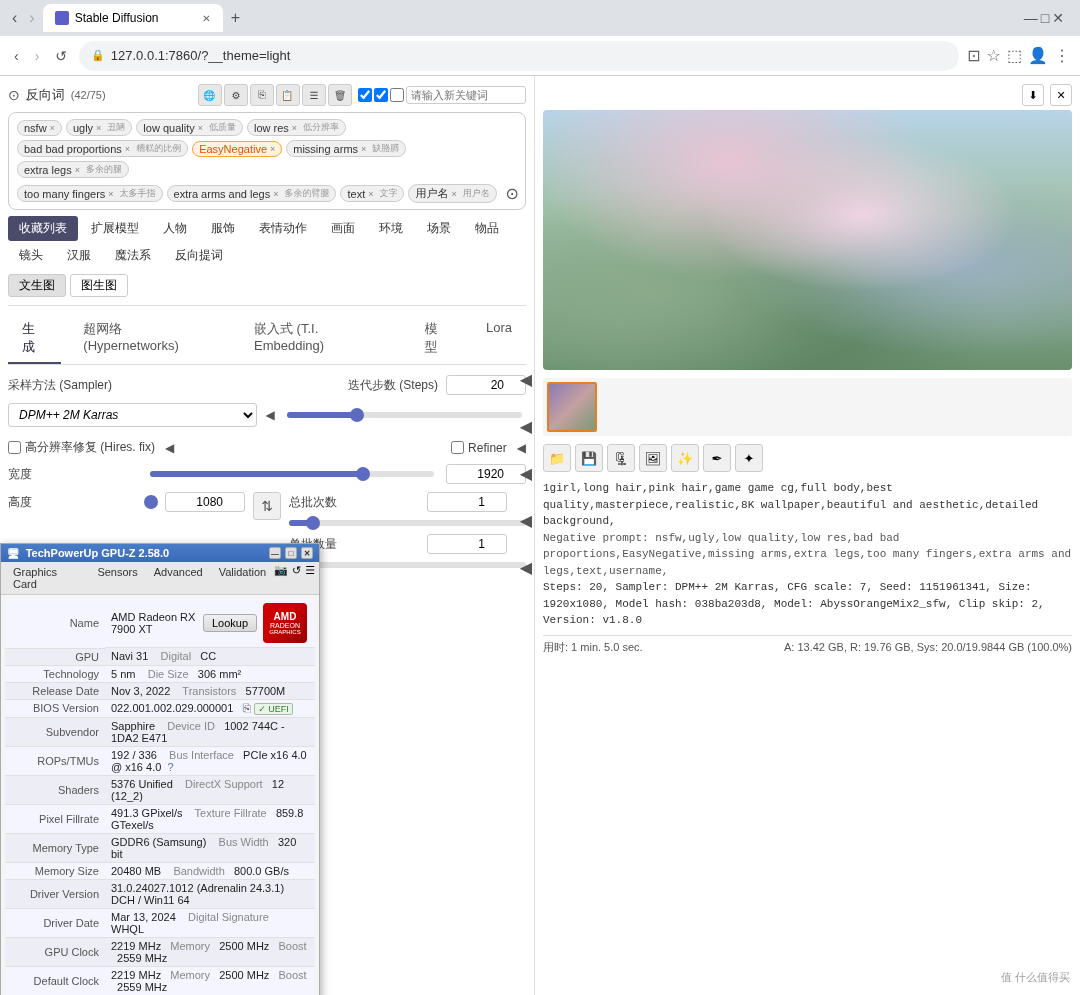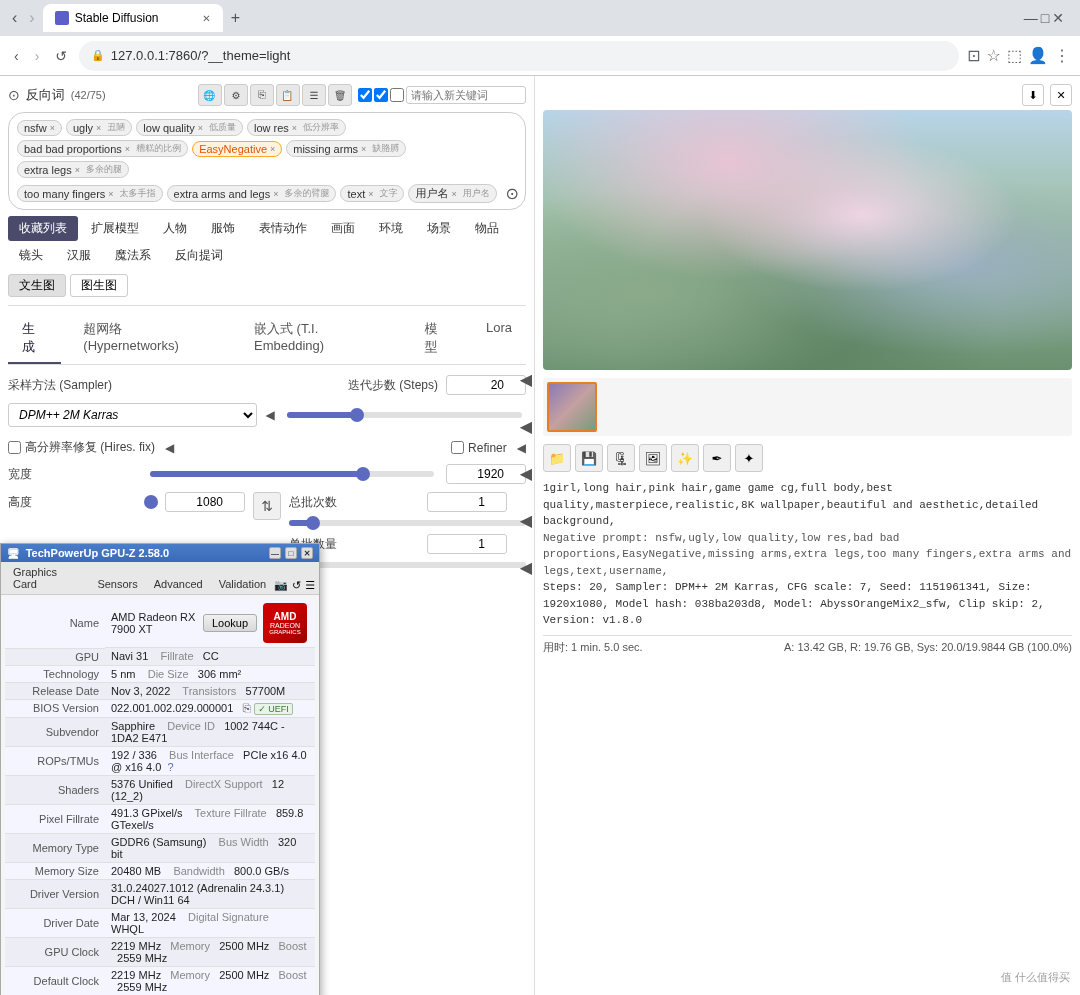--- a/index.html
+++ b/index.html
@@ -25,21 +25,21 @@
     .left-panel { flex: 1; padding: 8px; overflow-y: auto; border-right: 1px solid #ddd; max-width: 535px; }
     .right-panel { flex: 1; padding: 8px; overflow-y: auto; background: #fff; }
 
     
     .section-header { display: flex; align-items: center; gap: 6px; margin-bottom: 6px; }
     .section-title { font-size: 13px; font-weight: 500; color: #333; }
     .counter { font-size: 11px; color: #666; }
     .toolbar-icons { display: flex; gap: 2px; margin-left: auto; }
     .toolbar-icon-btn { width: 24px; height: 22px; background: #e8e8e8; border: 1px solid #ccc; border-radius: 3px; cursor: pointer; display: flex; align-items: center; justify-content: center; font-size: 10px; color: #444; }
 
-    .tags-area { background: #fff; border: 1px solid #ccc; border-radius: 16px; padding: 4px 6px; min-height: 60px; margin-bottom: 4px; }
+    .tags-area { background: #fff; border: 1px solid #ccc; border-radius: 8px; padding: 4px 6px; min-height: 60px; margin-bottom: 4px; }
     .tag { display: inline-flex; align-items: center; gap: 3px; padding: 1px 6px; border-radius: 12px; margin: 2px; font-size: 11px; cursor: pointer; }
     .tag-normal { background: #f0f0f0; border: 1px solid #ccc; color: #333; }
     .tag-highlight { background: #fff3e0; border: 1px solid #ffa726; color: #e65100; }
     .tag-close { font-size: 9px; color: #888; cursor: pointer; }
     .tag-subtitle { display: block; font-size: 9px; color: #999; }
     .cb { width: 14px; height: 14px; }
 
     
     .cat-tabs { display: flex; flex-wrap: wrap; gap: 2px; margin: 6px 0; }
     .cat-tab { padding: 3px 10px; border-radius: 3px; cursor: pointer; font-size: 12px; color: #333; border: 1px solid transparent; }
@@ -70,21 +70,21 @@
     .arrow-btn { background: none; border: none; cursor: pointer; font-size: 12px; color: #555; }
 
     .swap-btn { width: 28px; height: 28px; background: #f0f0f0; border: 1px solid #ccc; border-radius: 3px; cursor: pointer; display: flex; align-items: center; justify-content: center; font-size: 14px; color: #555; }
 
     
     .gpuz-window { position: absolute; top: 543px; left: 0; width: 320px; background: #f5f5f5; border: 1px solid #aaa; box-shadow: 2px 2px 8px rgba(0,0,0,0.3); z-index: 100; font-size: 11px; }
     .gpuz-titlebar { background: linear-gradient(to bottom, #4a7dc8, #3a6ab8); color: #fff; padding: 3px 6px; display: flex; align-items: center; gap: 6px; font-size: 11px; font-weight: bold; }
     .gpuz-titlebar-controls { margin-left: auto; display: flex; gap: 4px; }
     .gpuz-ctrl { width: 12px; height: 12px; background: #e0e0e0; border: 1px solid #aaa; border-radius: 2px; cursor: pointer; font-size: 8px; display: flex; align-items: center; justify-content: center; color: #333; }
 
-    .gpuz-menubar { display: flex; gap: 0; background: #e8e8e8; border-bottom: 1px solid #ccc; padding: 2px 4px; align-items: flex-end; }
+    .gpuz-menubar { display: flex; gap: 0; background: #e8e8e8; border-bottom: 1px solid #ccc; padding: 2px 4px; }
     .gpuz-menu { padding: 2px 8px; font-size: 11px; cursor: pointer; color: #333; }
     .gpuz-menu-icons { margin-left: auto; display: flex; gap: 4px; }
 
     .gpuz-table { width: 100%; border-collapse: collapse; }
     .gpuz-table tr:nth-child(even) { background: #ededf5; }
     .gpuz-table tr:nth-child(odd) { background: #f5f5ff; }
     .gpuz-table td { padding: 2px 6px; font-size: 11px; color: #222; border-bottom: 1px solid #e0e0e0; }
     .gpuz-table td:first-child { color: #555; text-align: right; width: 100px; }
     .gpuz-table td:last-child { font-weight: 500; }
     .gpuz-logo { float: right; width: 44px; height: 40px; background: linear-gradient(135deg, #c00 40%, #900 100%); border-radius: 4px; display: flex; flex-direction: column; align-items: center; justify-content: center; margin: 2px; }
@@ -421,21 +421,21 @@
             <div class="gpuz-logo">
               <span class="gpuz-logo-amd">AMD</span>
               <span class="gpuz-logo-radeon">RADEON</span>
               <span style="color:#fff; font-size:6px;">GRAPHICS</span>
             </div>
           </div>
         </td>
       </tr>
       <tr>
         <td>GPU</td>
-        <td>Navi 31 &nbsp;&nbsp; <span style="color:#888;">Fillrate</span> &nbsp; CC</td>
+        <td>Navi 31 &nbsp;&nbsp; <span style="color:#888;">Digital</span> &nbsp; CC</td>
       </tr>
       <tr>
         <td>Technology</td>
         <td>5 nm &nbsp;&nbsp; <span style="color:#888;">Die Size</span> &nbsp; 306 mm²</td>
       </tr>
       <tr>
         <td>Release Date</td>
         <td>Nov 3, 2022 &nbsp;&nbsp; <span style="color:#888;">Transistors</span> &nbsp; 57700M</td>
       </tr>
       <tr>

